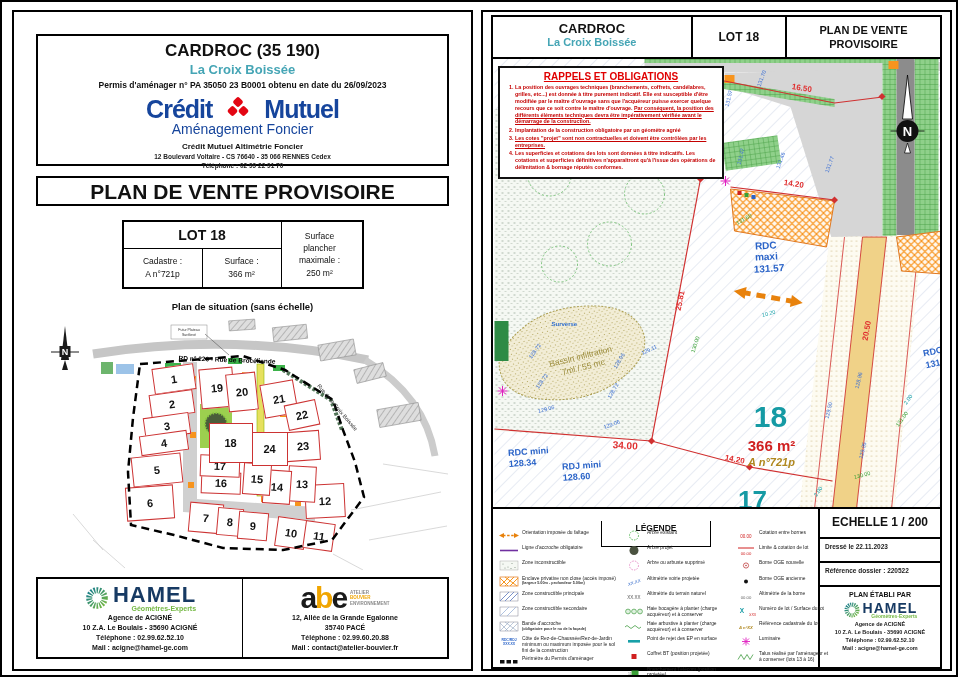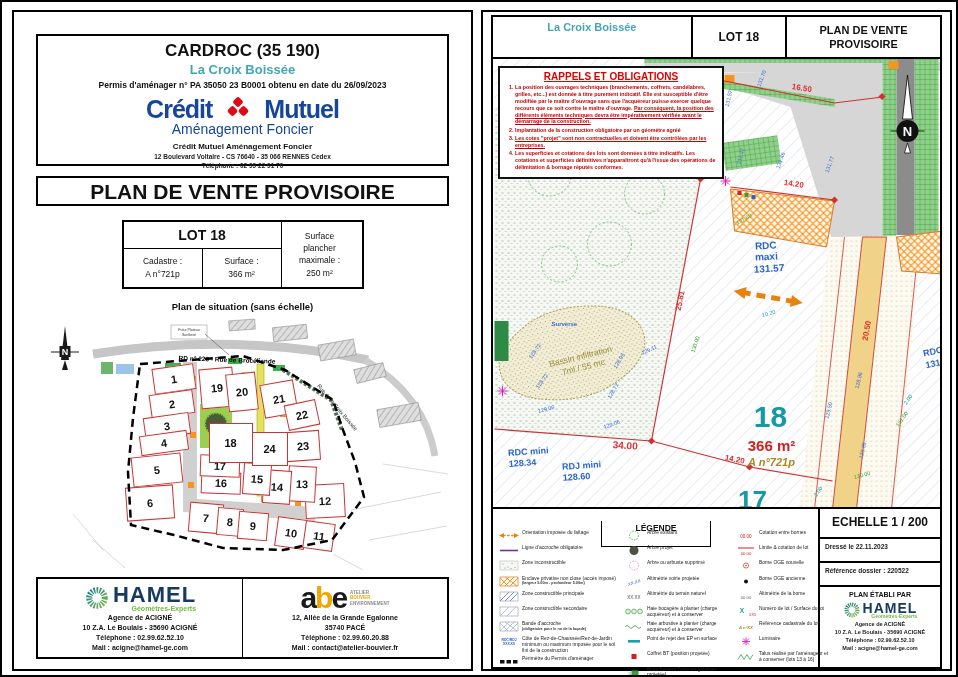--- a/index.html
+++ b/index.html
@@ -141,21 +141,21 @@
             <g fill="#E30613">
               <rect x="8" y="2" width="8" height="8" rx="2" transform="rotate(45 12 6)"></rect>
               <rect x="2.5" y="11" width="8" height="8" rx="2" transform="rotate(45 6.5 15)"></rect>
               <rect x="13.5" y="11" width="8" height="8" rx="2" transform="rotate(45 17.5 15)"></rect>
             </g>
           </svg>
         </span>
         <span class="cm-word">Mutuel</span>
       </div>
       <div class="cm-tag">Aménagement Foncier</div>
-      <div class="cm-co">Crédit Mutuel Aménagement Foncier</div>
+      <div class="cm-co">Crédit Mutuel Altimétrie Foncier</div>
       <div class="cm-addr">12 Boulevard Voltaire - CS 76640 - 35 066 RENNES Cedex</div>
       <div class="cm-addr">Téléphone : 02 99 22 91 70</div>
     </div>
 
     <div class="lp-doc-title">PLAN DE VENTE PROVISOIRE</div>
 
     <div class="lot-table">
       <div class="lt-lot">LOT 18</div>
       <div class="lt-cad lt-cell">
         <div>Cadastre :</div>
@@ -290,20 +290,21 @@
         <div>35740 PACÉ</div>
         <div>Téléphone : 02.99.60.20.88</div>
         <div>Mail : contact@atelier-bouvier.fr</div>
       </div>
     </div>
   </div>
 
   <div class="page" id="page-right">
     <div class="rp-header">
       <div class="rph1">
+        <div class="t">CARDROC</div>
         <div class="s">La Croix Boissée</div>
       </div>
       <div class="rph2">LOT 18</div>
       <div class="rph3">PLAN DE VENTE PROVISOIRE</div>
     </div>
 
     <div class="rp-plan">
       <svg id="rp-svg" width="451" height="450" viewBox="0 0 448 450">
         <rect width="448" height="450" fill="url(#hatchB)"></rect>
 

